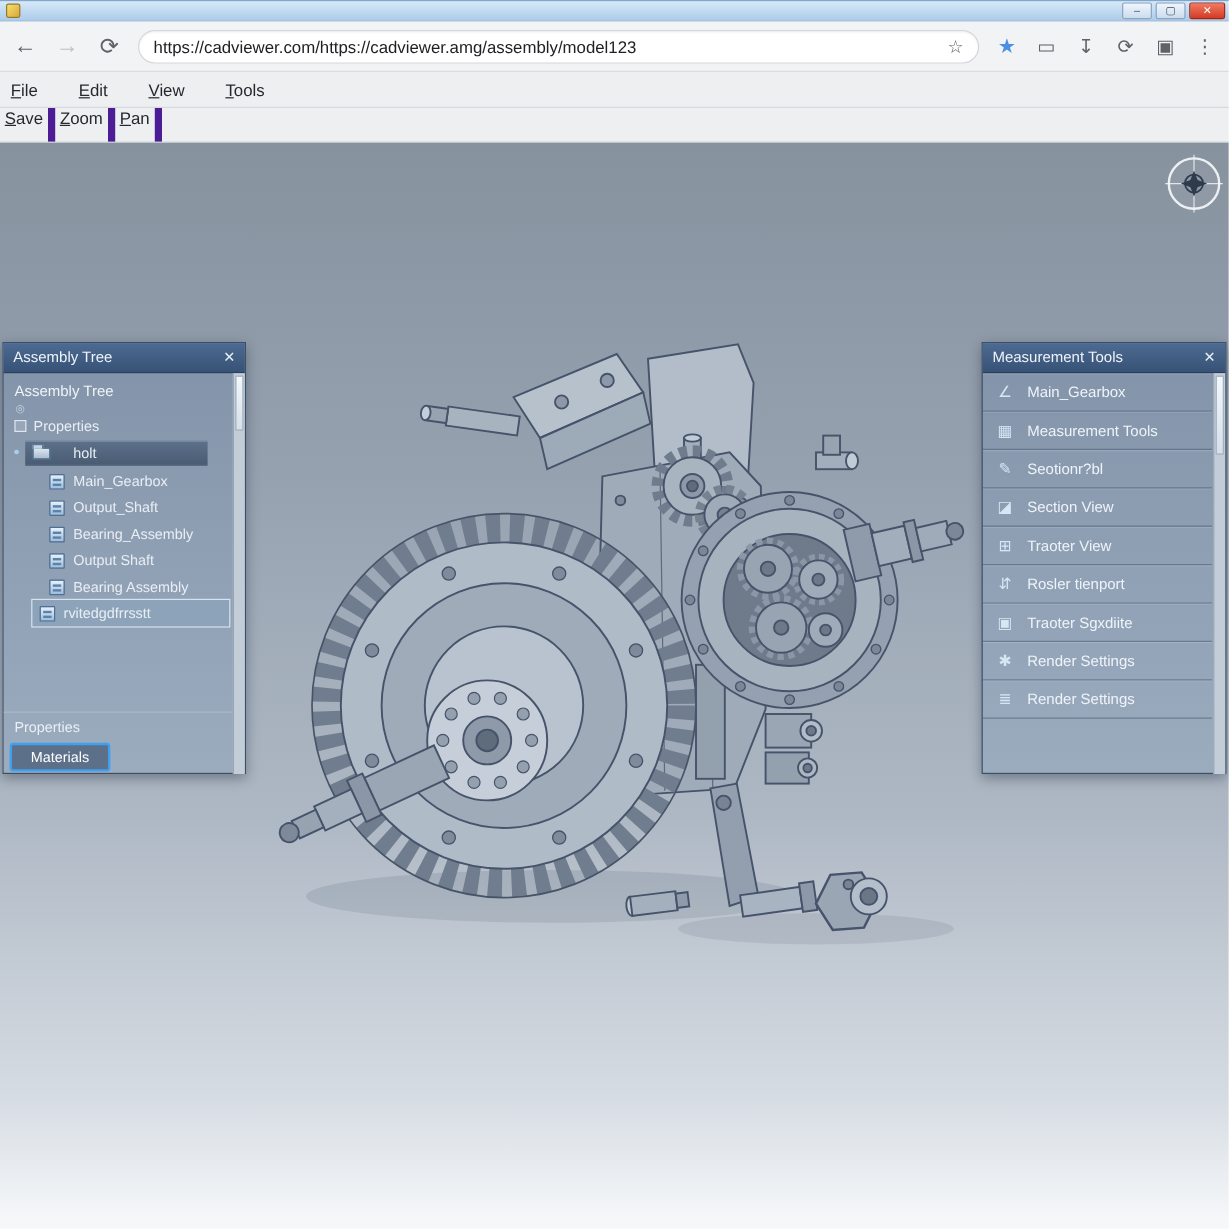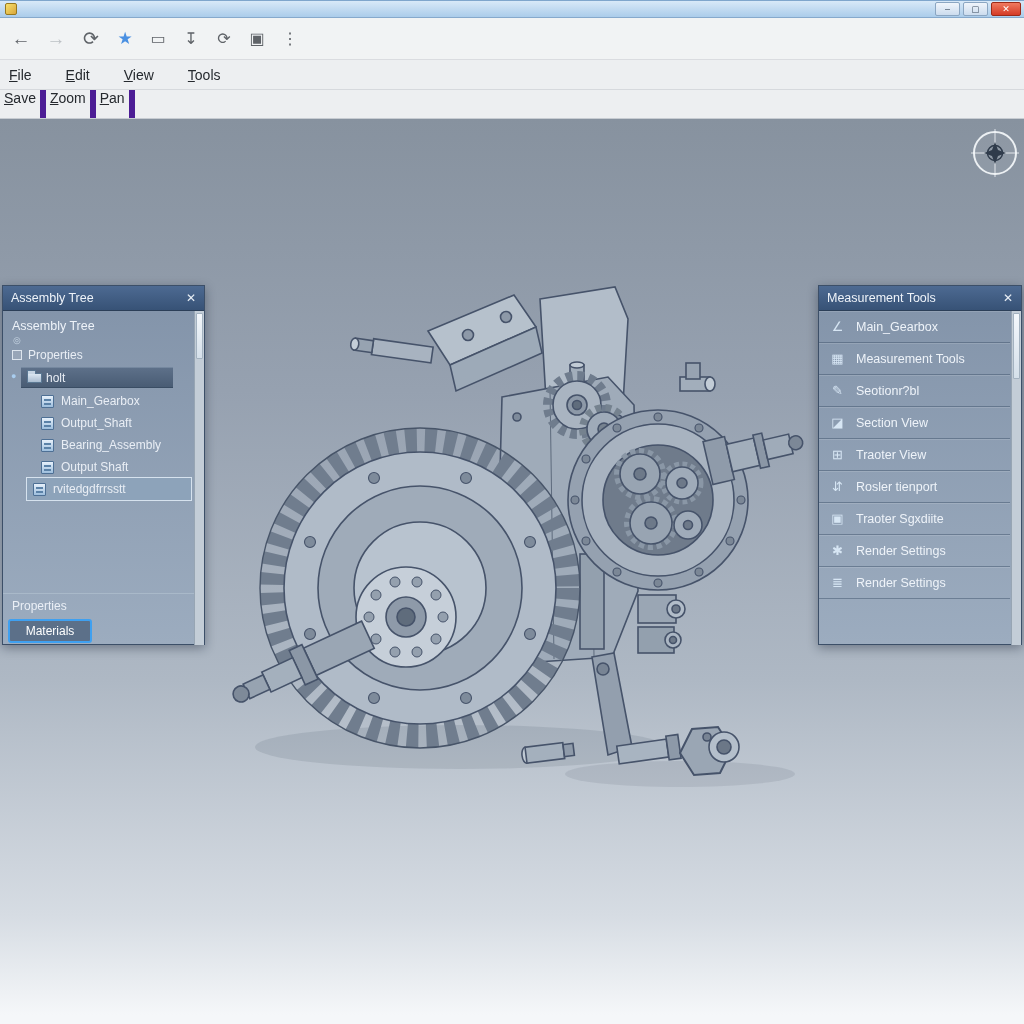--- a/index.html
+++ b/index.html
@@ -47,21 +47,21 @@
 .v-scroll{position:absolute;top:0;right:0;bottom:0;width:10px;background:#c3cdd7;border-left:1px solid #97a5b3}
 .v-thumb{position:absolute;top:2px;left:1px;right:1px;background:linear-gradient(#f3f7fb,#d5e0ea);border:1px solid #a3b2c0;border-radius:1px}
 
 
 .at-label{padding:8px 9px 1px;font-size:12.5px;color:#eef3f9}
 .at-node{margin:1px 0 0 10px;font-size:9px;color:#c6d4e2;display:block}
 .at-props{display:flex;align-items:center;gap:6px;padding:3px 9px}
 .at-check{width:10px;height:10px;border:1px solid #dde5ee;background:rgba(255,255,255,.14)}
 .at-selrow-wrap{position:relative}
 .sel-bullet{position:absolute;left:8px;top:4px;font-size:9px;color:#a9cdef}
-.at-selrow{display:flex;align-items:center;gap:4px;height:21px;margin:2px 0 2px 18px;width:152px;padding:0 6px;background:linear-gradient(#5d7089,#495c74);border-top:1px solid #75889f;border-bottom:1px solid #3a4d64}
+.at-selrow{display:flex;align-items:center;gap:19px;height:21px;margin:2px 0 2px 18px;width:152px;padding:0 6px;background:linear-gradient(#5d7089,#495c74);border-top:1px solid #75889f;border-bottom:1px solid #3a4d64}
 .folder-icon{width:15px;height:10px;background:linear-gradient(#dbe7f2,#a9bcd0);border:1px solid #5b7893;position:relative;flex:none}
 .folder-icon::before{content:"";position:absolute;top:-4px;left:-1px;width:7px;height:3px;background:#c6d5e4;border:1px solid #5b7893;border-bottom:none}
 .tree-item{display:flex;align-items:center;gap:7px;padding:4px 6px 4px 38px}
 .tree-icon{width:13px;height:13px;flex:none;border:1px solid #4e7095;border-radius:1px;background:linear-gradient(#e7f1fb,#9dbedd);position:relative}
 .tree-icon::after{content:"";position:absolute;left:2px;top:3px;right:2px;height:2px;background:#5b82a8;box-shadow:0 4px 0 #5b82a8}
 .tree-item.selected{background:#8da3ba;outline:1px solid #d6e2ee;width:164px;margin-left:24px;padding-left:6px}
 .at-footer{position:absolute;left:0;right:10px;bottom:0;height:52px;border-top:1px solid #a9b9c9}
 .at-footer-label{padding:5px 9px 0;color:#eaeff6}
 .materials-btn{margin:6px 0 0 5px;width:84px;height:24px;background:#5c7089;border:2px solid #3fa0f0;border-radius:3px;color:#fff;font-size:12px;display:flex;align-items:center;justify-content:center;cursor:default}
 
@@ -80,20 +80,24 @@
     <div class="win-btn">–</div>
     <div class="win-btn">▢</div>
     <div class="win-btn close">✕</div>
   </div>
 </div>
 
 <div class="browserbar">
   <span class="nav-icon">←</span>
   <span class="nav-icon disabled">→</span>
   <span class="nav-icon">⟳</span>
+  <div class="addressbar">
+    <input type="text" value="https://cadviewer.com/https://cadviewer.amg/assembly/model123" style="">
+    <span class="addr-star">☆</span>
+  </div>
   <span class="action-icon bookmark">★</span>
   <span class="action-icon">▭</span>
   <span class="action-icon">↧</span>
   <span class="action-icon">⟳</span>
   <span class="action-icon">▣</span>
   <span class="action-icon">⋮</span>
 </div>
 
 <div class="menubar">
   <span class="menu-item">File</span>
@@ -296,20 +300,24 @@
         <span>Output_Shaft</span>
       </div>
       <div class="tree-item">
         <span class="tree-icon"></span>
         <span>Bearing_Assembly</span>
       </div>
       <div class="tree-item">
         <span class="tree-icon"></span>
         <span>Output Shaft</span>
       </div>
+      <div class="tree-item">
+        <span class="tree-icon"></span>
+        <span>Bearing Assembly</span>
+      </div>
       <div class="tree-item selected">
         <span class="tree-icon"></span>
         <span>rvitedgdfrrsstt</span>
       </div>
       <div class="at-footer">
         <div class="at-footer-label">Properties</div>
         <div class="materials-btn">Materials</div>
       </div>
       <div class="v-scroll">
         <div class="v-thumb" style="height:46px"></div>

